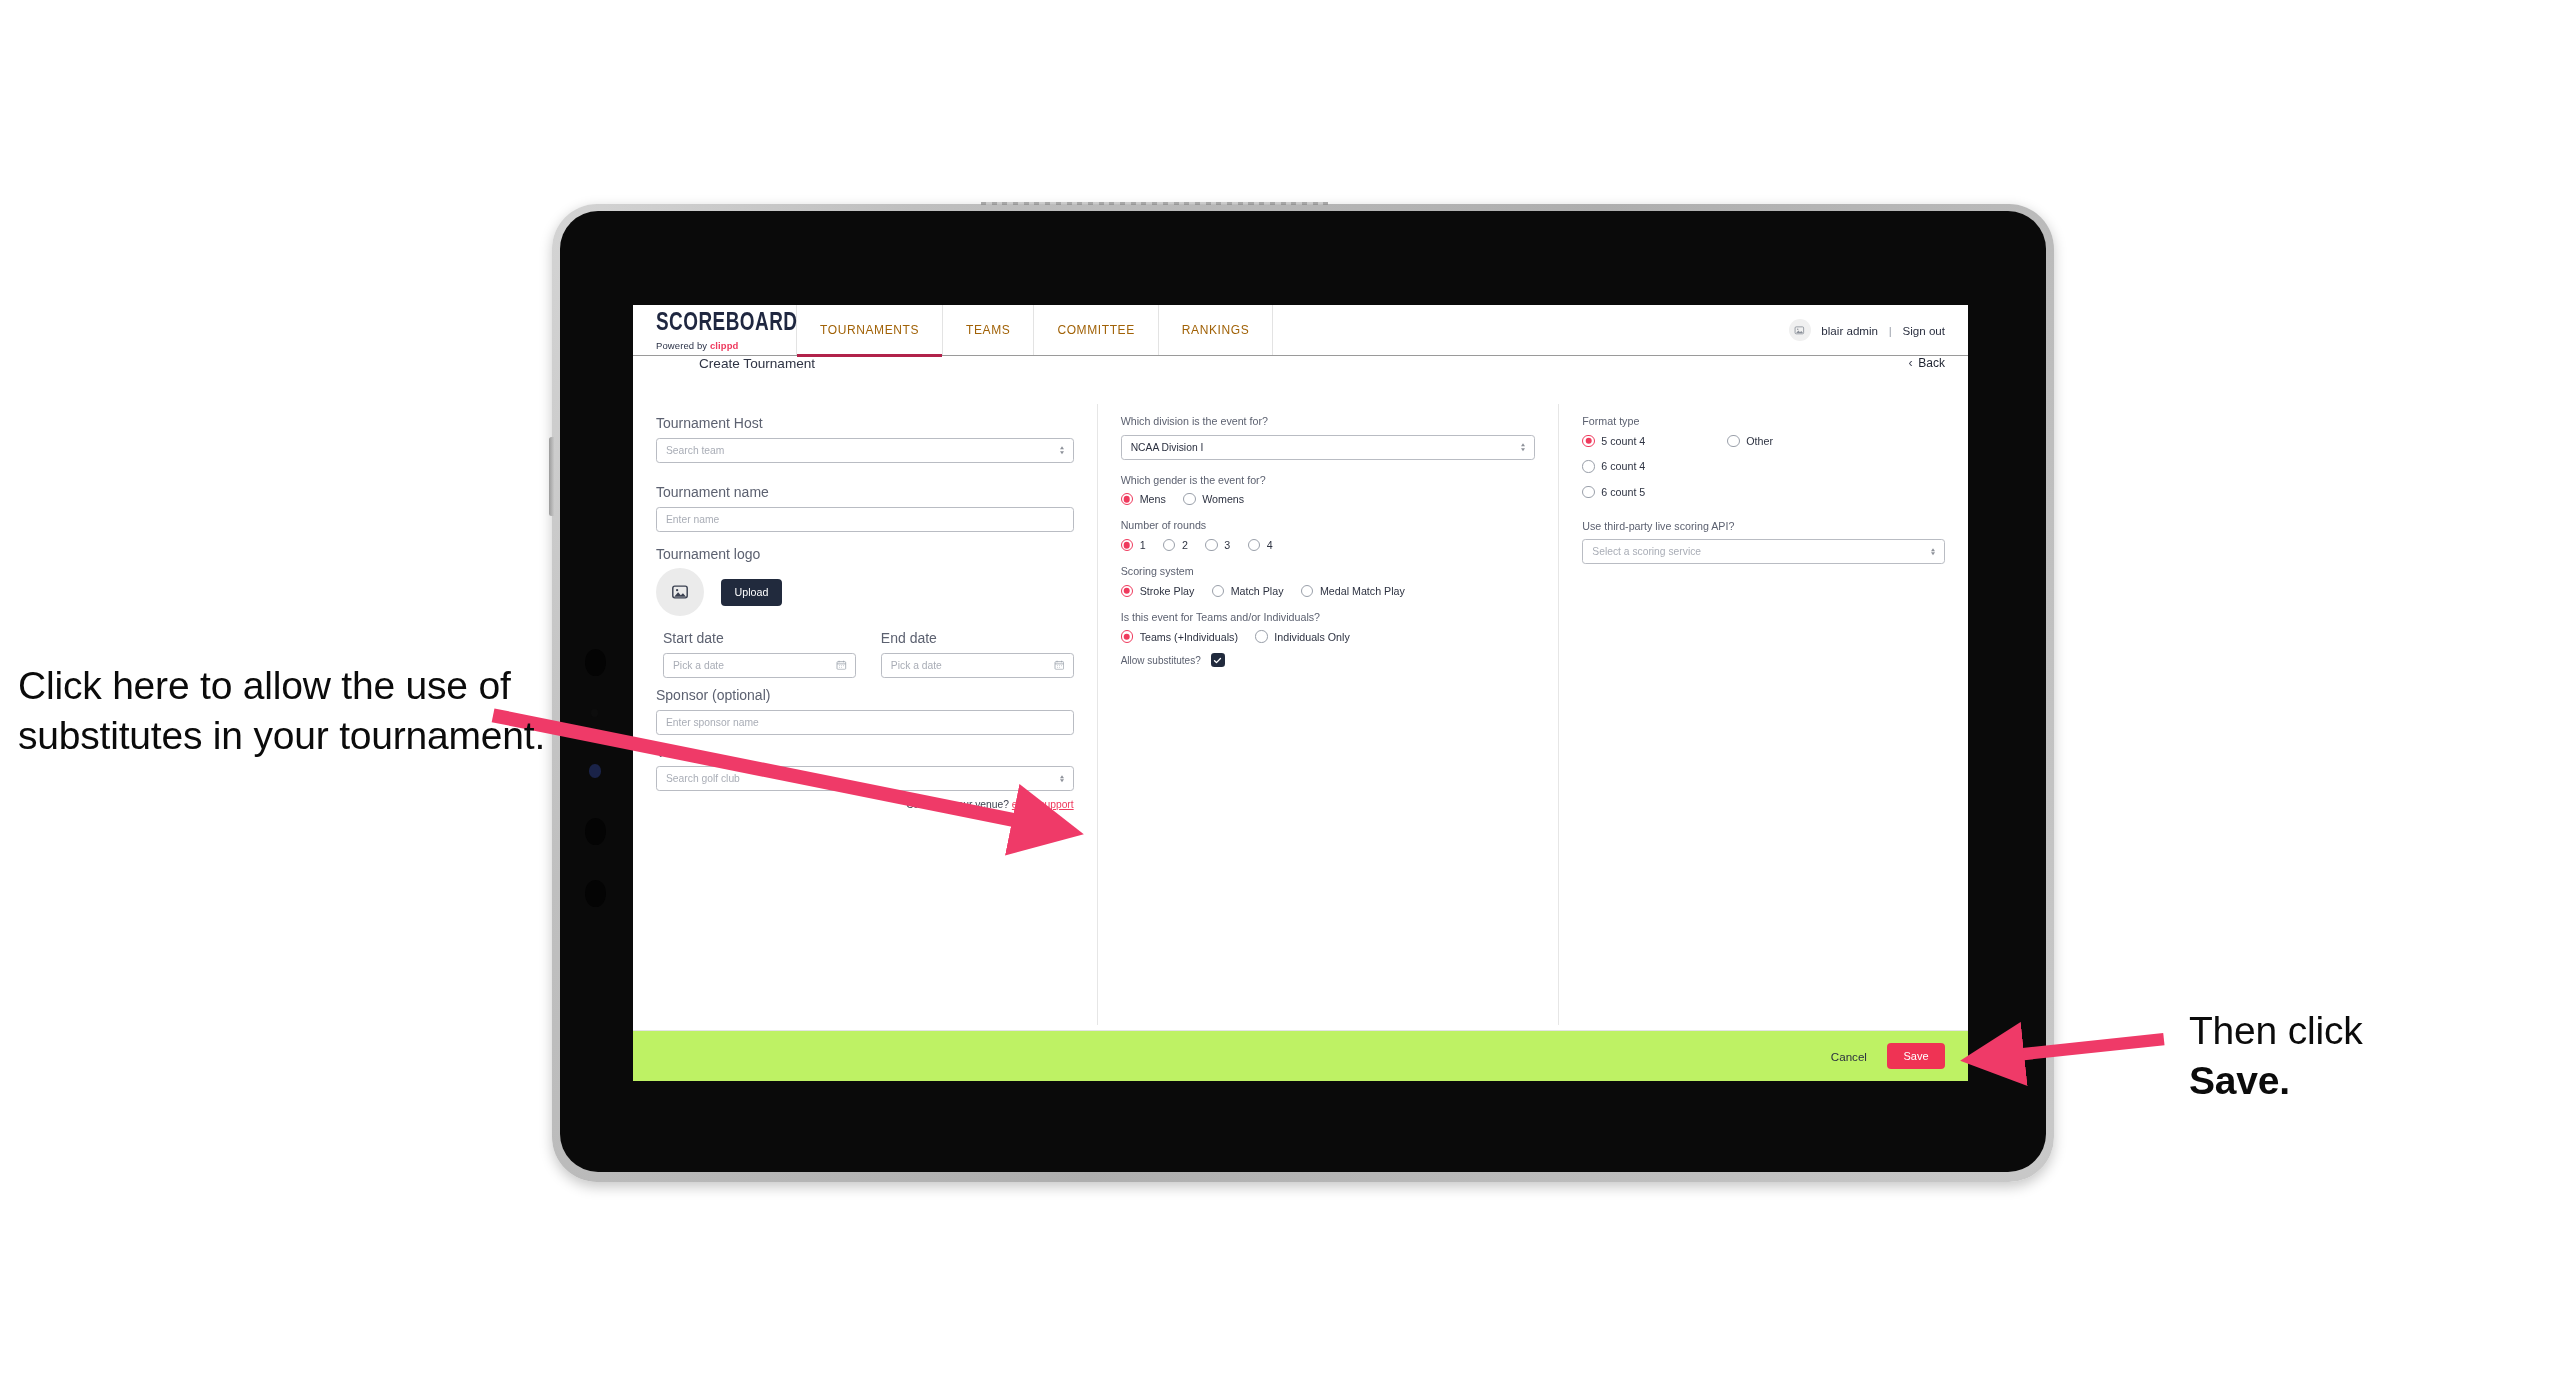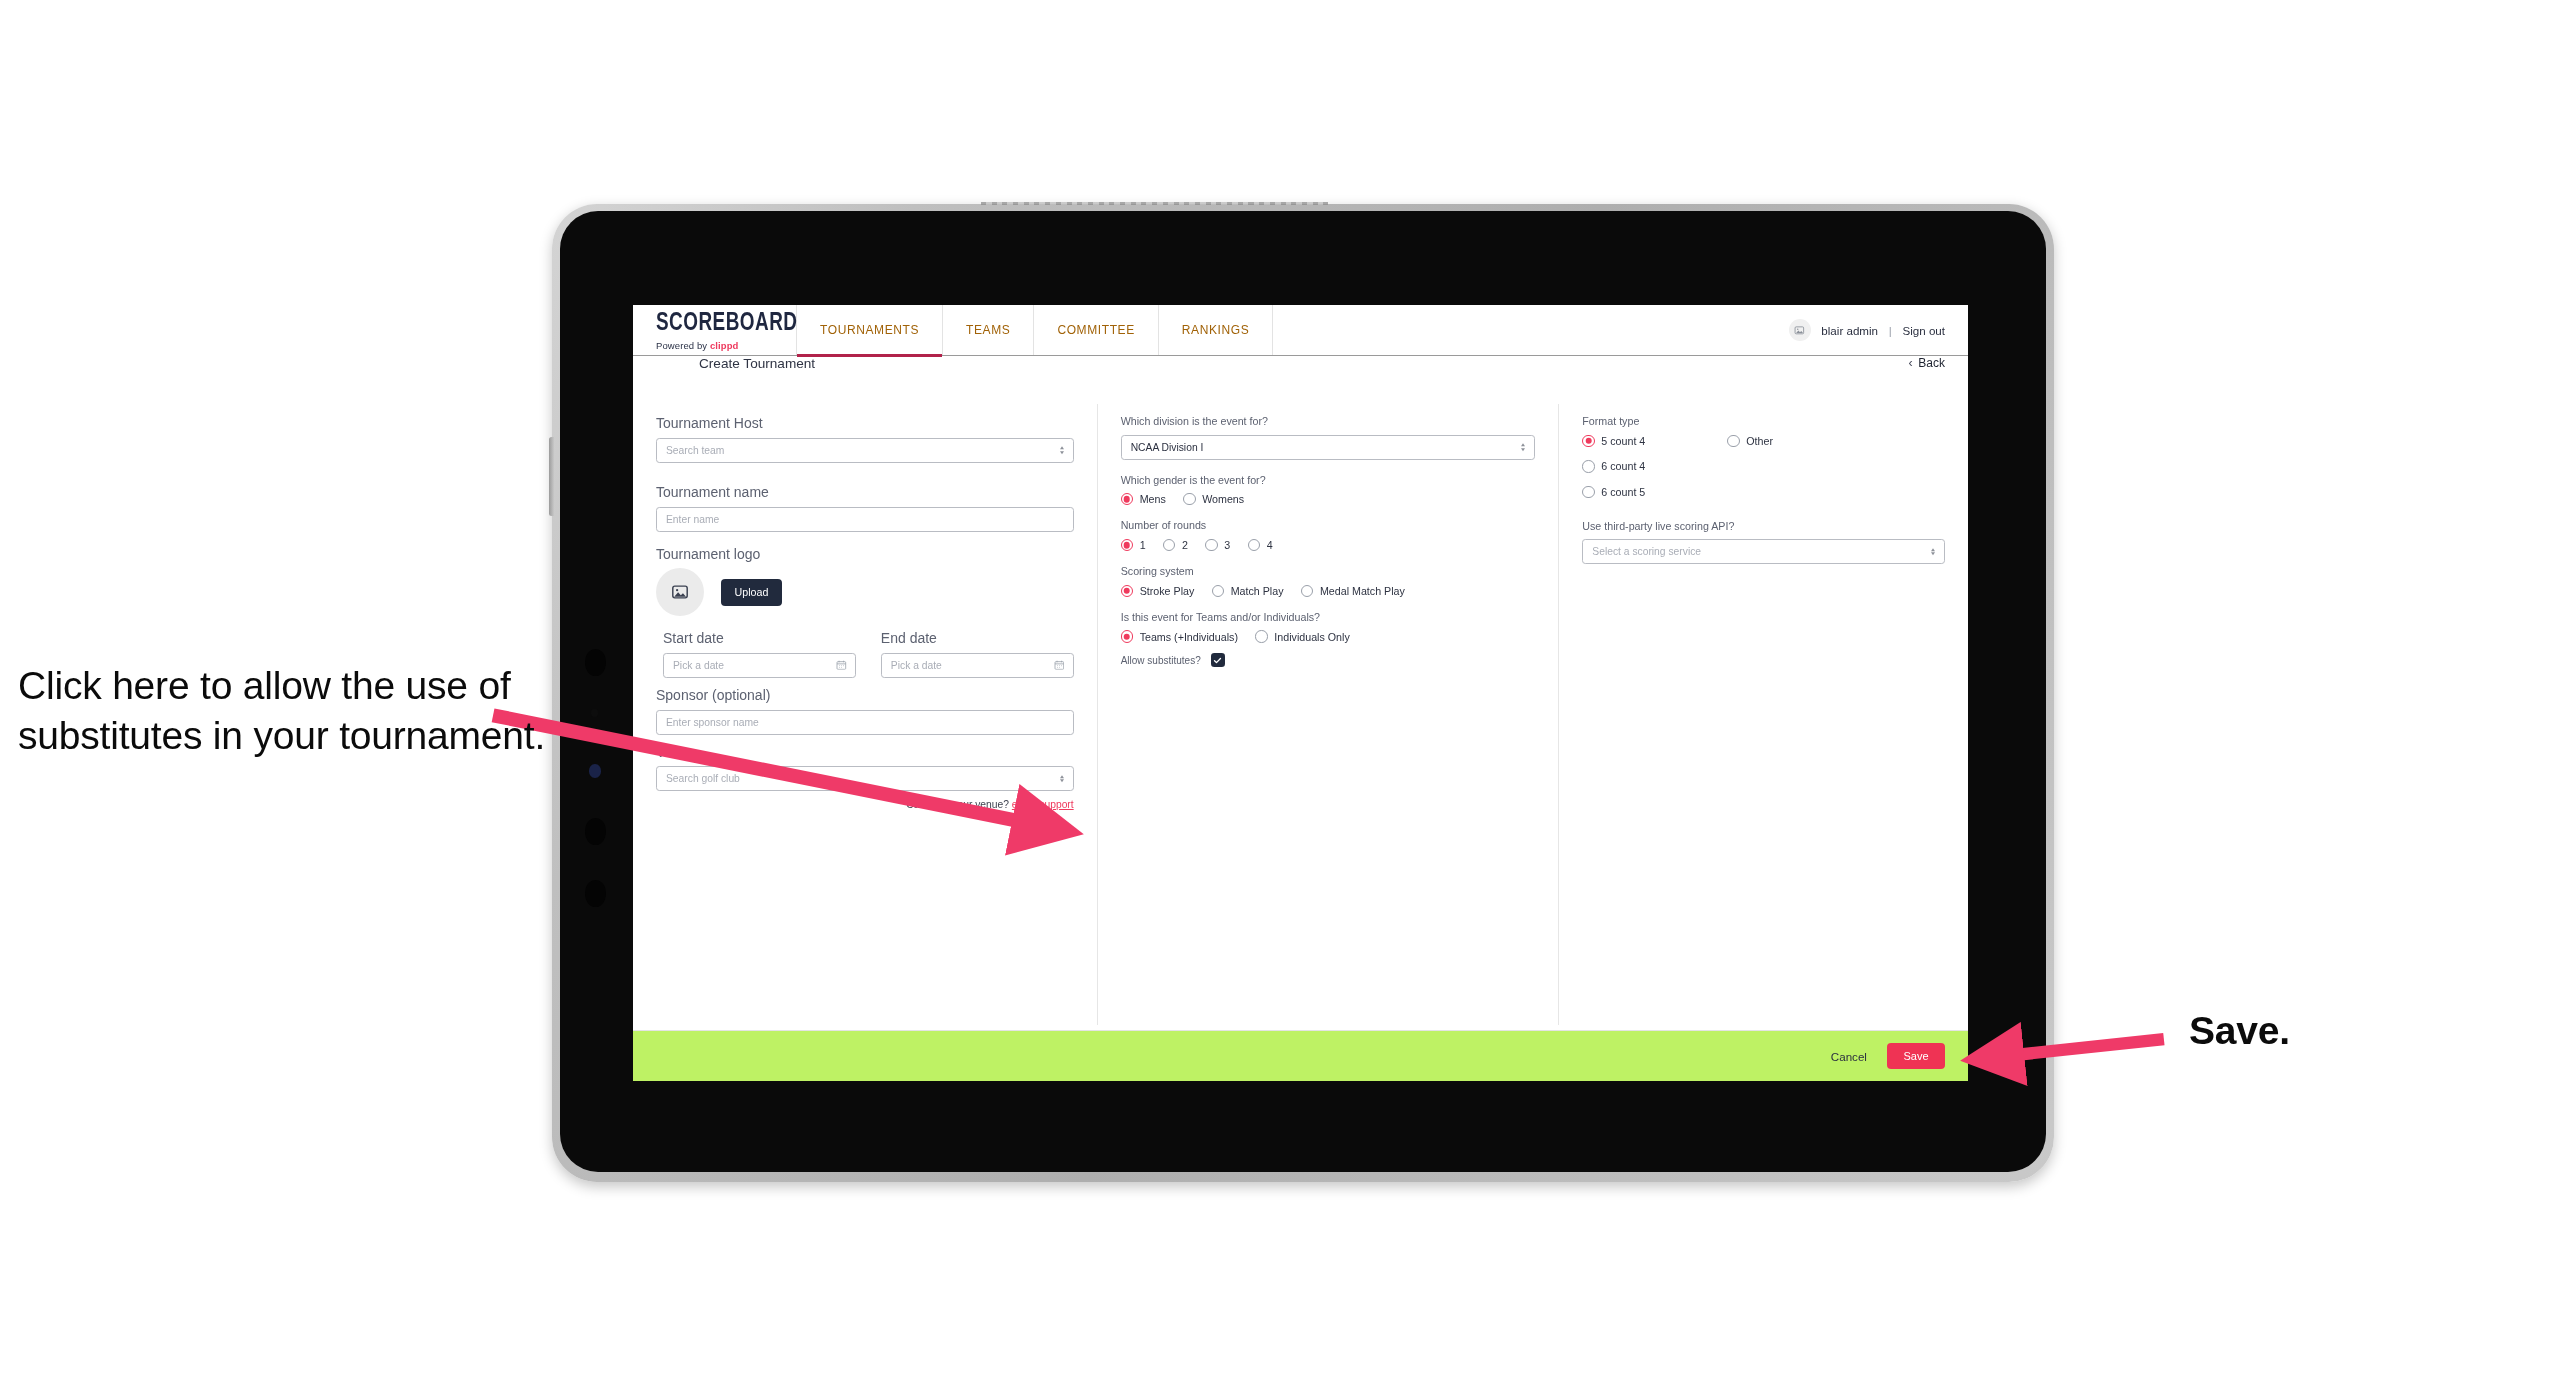--- a/index.html
+++ b/index.html
@@ -449,17 +449,18 @@
         <path d="M0 0L10 5L0 10z" fill="#ef3a68"></path>
       </marker>
     </defs>
     <line x1="597" y1="866" x2="1288" y2="1005" stroke="#ef3a68" stroke-width="17" marker-end="url(#ah)"></line>
     <line x1="2620" y1="1258" x2="2395" y2="1282" stroke="#ef3a68" stroke-width="15" marker-end="url(#ah)"></line>
   </svg>
 
   <div id="annot-left">Click here to allow the use of substitutes in your tournament.</div>
 
   <div id="annot-right">
+    <div>Then click</div>
     <div class="bold">Save.</div>
   </div>
 
 </div>
 
 
 </body></html>

